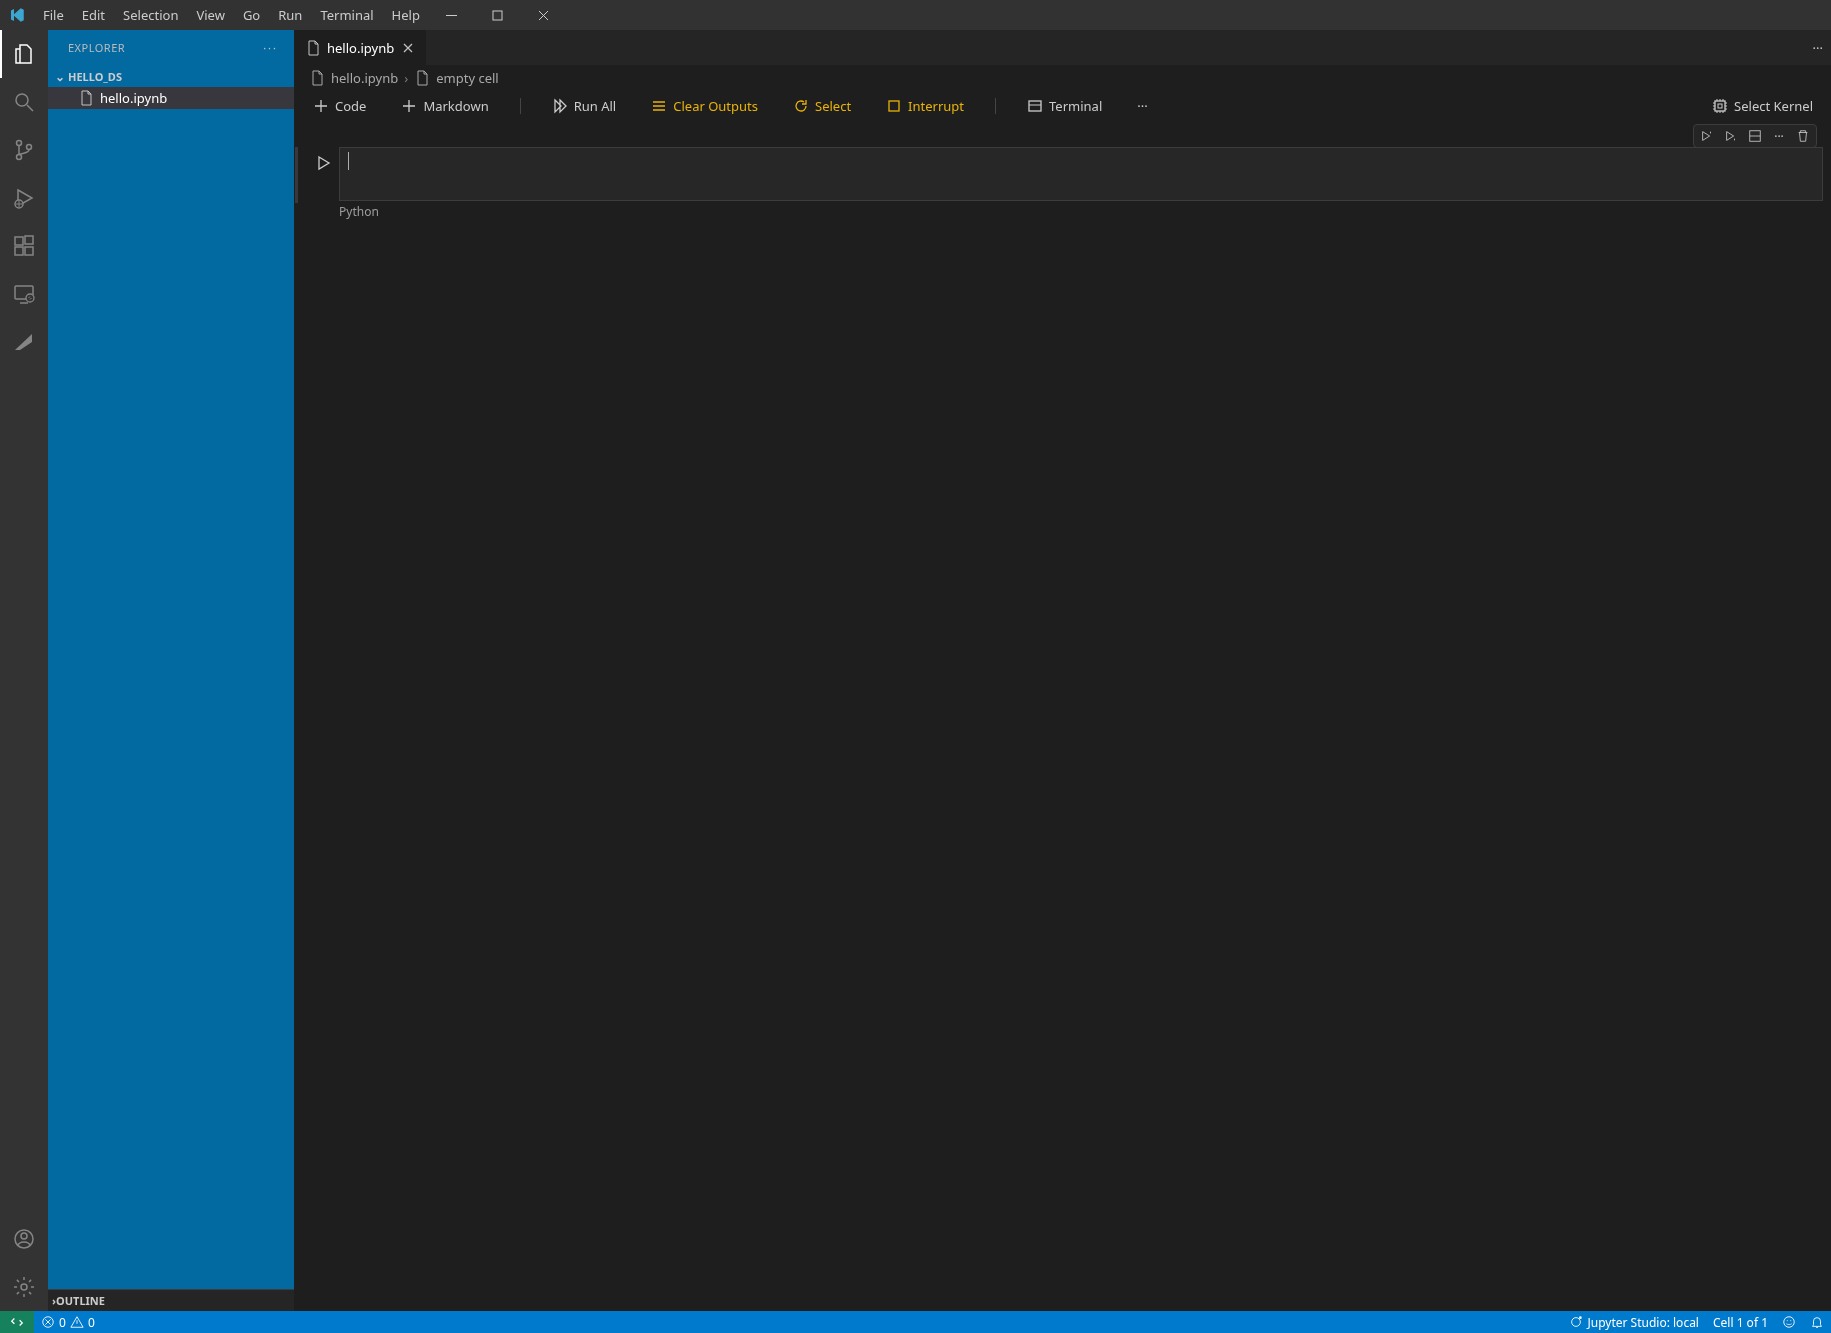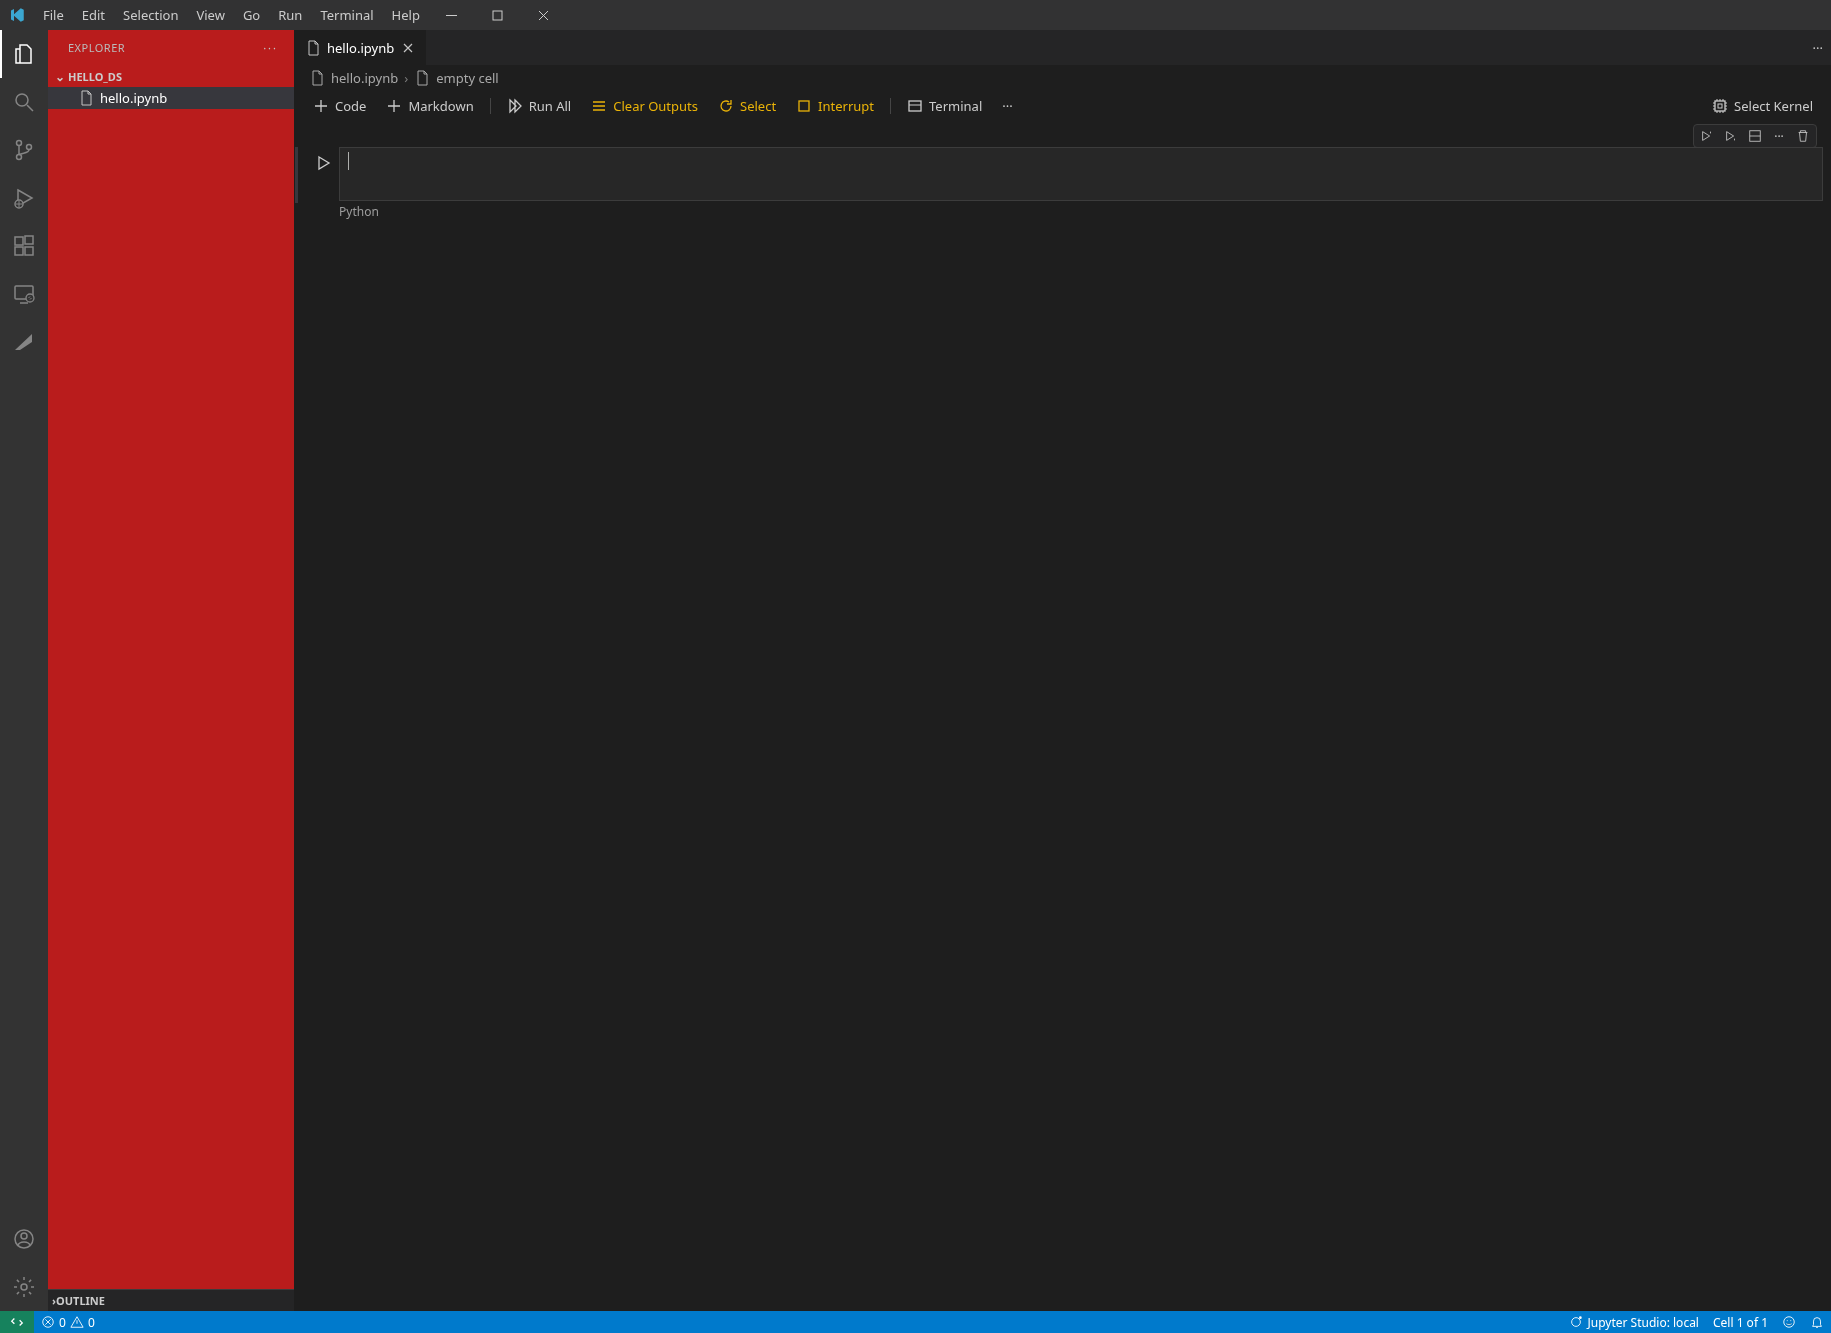--- a/index.html
+++ b/index.html
@@ -87,21 +87,21 @@
     position: absolute;
     left: 0; top: 0; bottom: 0;
     width: 2px;
     background: #ffffff;
   }
   .activitybar svg { width: 24px; height: 24px; }
 
   
   .sidebar {
     width: 247px;
-    background: #b91c1c;
+    background: #0369a1;
     display: flex;
     flex-direction: column;
     border-right: 1px solid #1e1e1e;
   }
   .sidebar .panel-title {
     height: 35px;
     display: flex;
     align-items: center;
     padding: 0 16px 0 20px;
     font-size: 11px;
@@ -192,21 +192,21 @@
     padding: 0 14px;
     color: #a9a9a9;
     font-size: 13px;
     background: #1e1e1e;
   }
   .breadcrumb .bc-sep { color: #7a7a7a; }
   .notebook-toolbar {
     height: 30px;
     display: flex;
     align-items: center;
-    gap: 4px;
+    gap: 19px;
     padding: 0 10px;
     background: #1e1e1e;
     border-bottom: 1px solid #1e1e1e;
   }
   .nb-btn {
     display: flex;
     align-items: center;
     gap: 6px;
     padding: 2px 8px;
     color: #cccccc;

